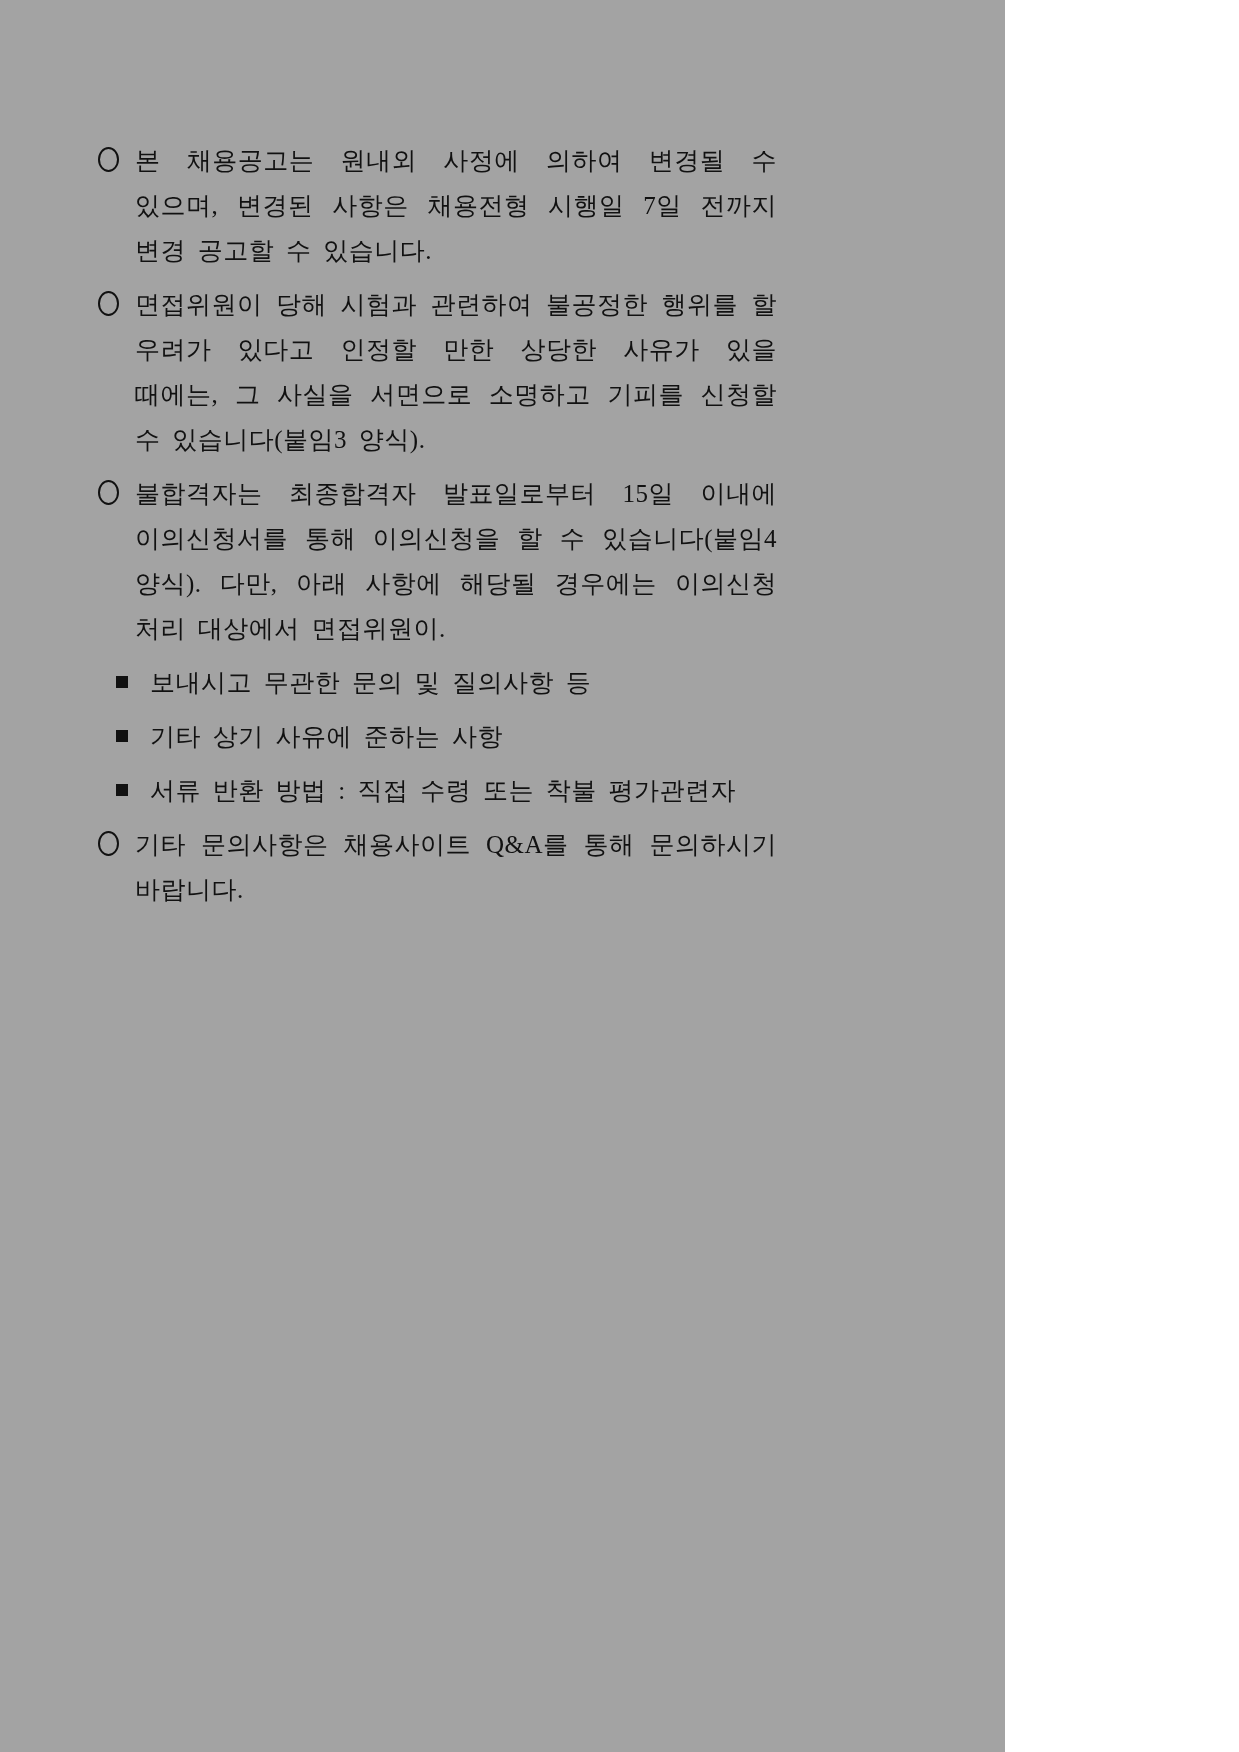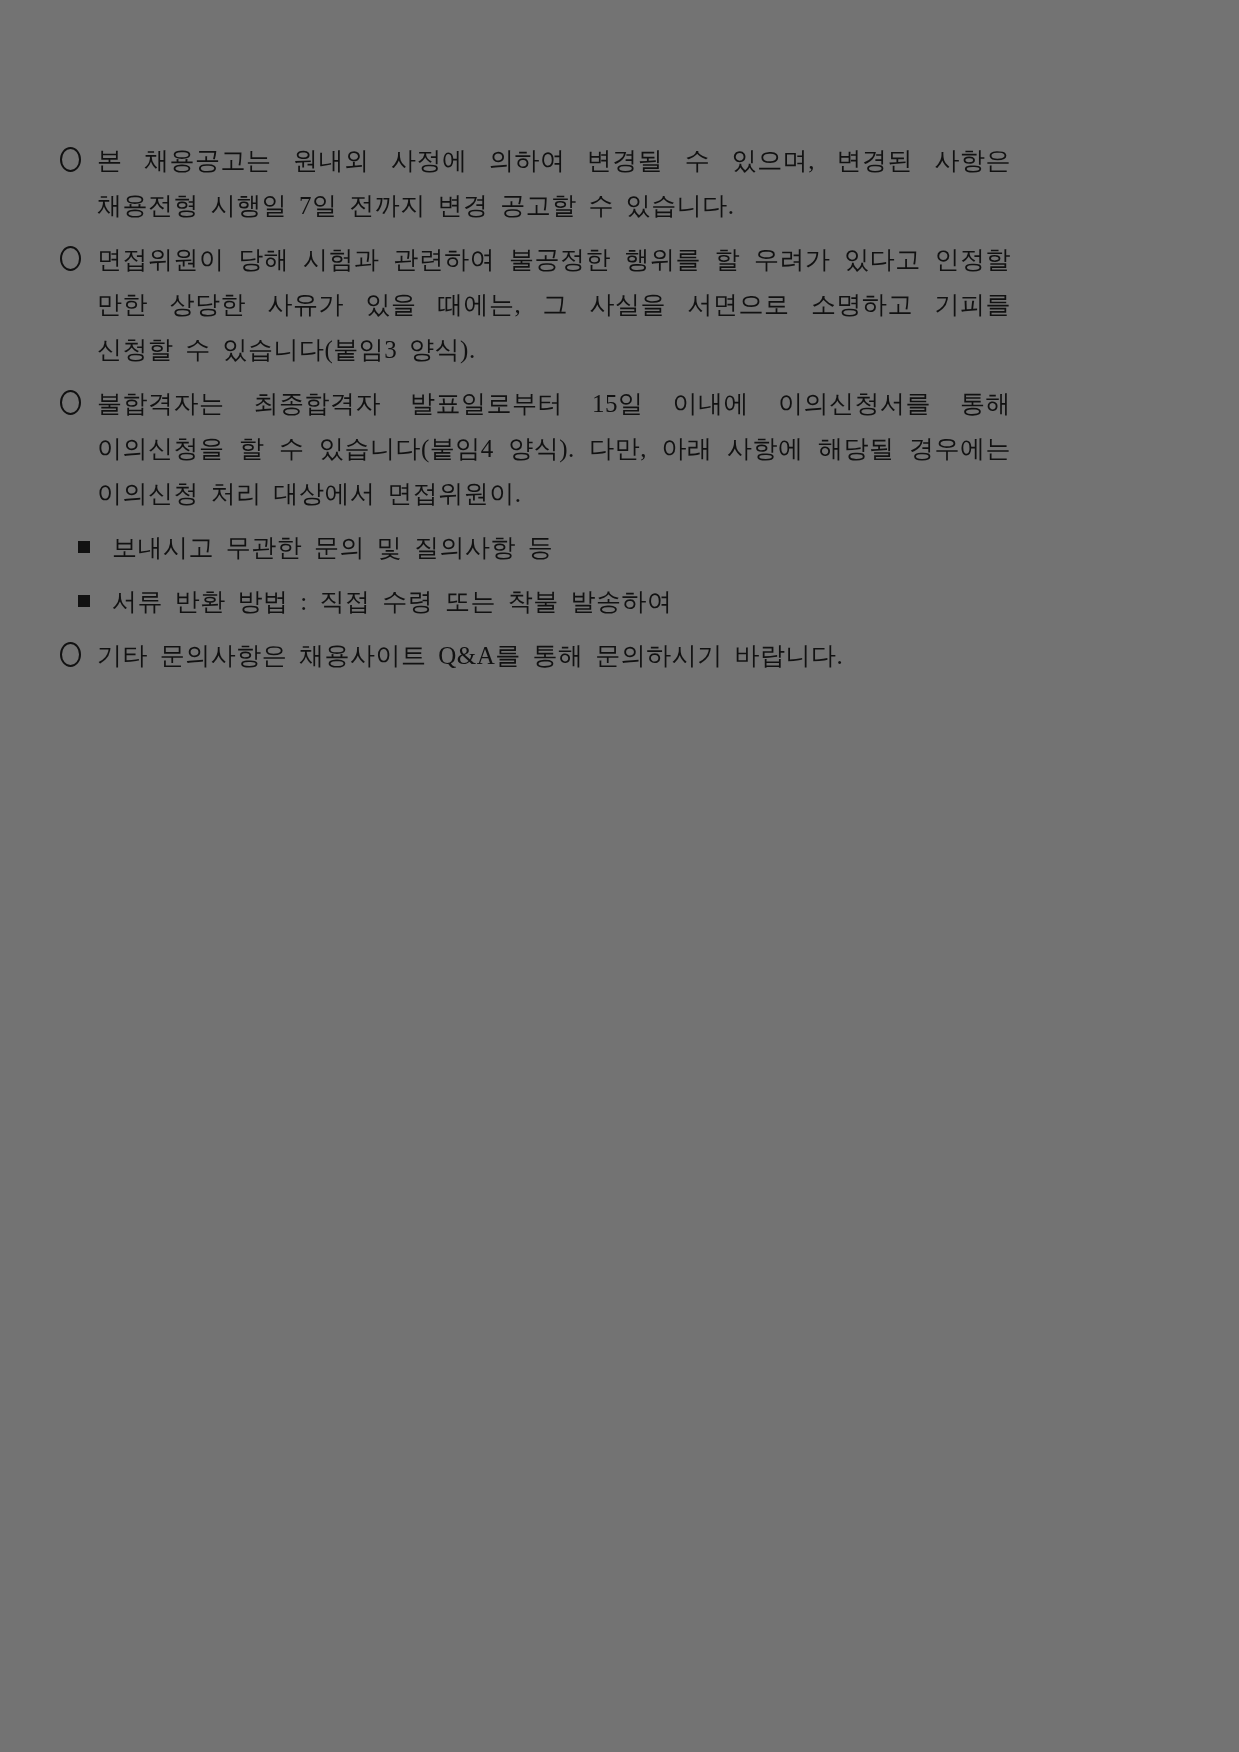--- a/index.html
+++ b/index.html
@@ -10,24 +10,24 @@
   body {
     width: 1239px;
     height: 1752px;
     position: relative;
     font-family: "Liberation Serif", "DejaVu Serif", serif;
     color: #111111;
     overflow: hidden;
   }
   .page {
     box-sizing: border-box;
-    width: 1239px;
+    width: 1005px;
     height: 1752px;
-    padding: 138px 228px 0 60px;
-    background: #737373;
+    padding: 138px 228px 0 98px;
+    background: #a3a3a3;
   }
   .item {
     display: flex;
     align-items: flex-start;
     margin-bottom: 9px;
   }
   .item.square {
     padding-left: 18px;
     margin-bottom: 9px;
   }
@@ -83,26 +83,30 @@
     <span class="marker-col"><span class="circle-icon"></span></span>
     <p class="item-text">불합격자는 최종합격자 발표일로부터 15일 이내에 이의신청서를 통해 이의신청을 할 수 있습니다(붙임4 양식). 다만, 아래 사항에 해당될 경우에는 이의신청 처리 대상에서 면접위원이.</p>
   </div>
 
   <div class="item square">
     <span class="marker-col"><span class="square-icon"></span></span>
     <p class="item-text">보내시고 무관한 문의 및 질의사항 등</p>
   </div>
 
 
+  <div class="item square">
+    <span class="marker-col"><span class="square-icon"></span></span>
+    <p class="item-text">기타 상기 사유에 준하는 사항</p>
+  </div>
 
 
 
   <div class="item square">
     <span class="marker-col"><span class="square-icon"></span></span>
-    <p class="item-text">서류 반환 방법 : 직접 수령 또는 착불 발송하여</p>
+    <p class="item-text">서류 반환 방법 : 직접 수령 또는 착불 평가관련자</p>
   </div>
 
   <div class="item circle">
     <span class="marker-col"><span class="circle-icon"></span></span>
     <p class="item-text">기타 문의사항은 채용사이트 Q&amp;A를 통해 문의하시기 바랍니다.</p>
   </div>
 
 </div>
 
 </body></html>

